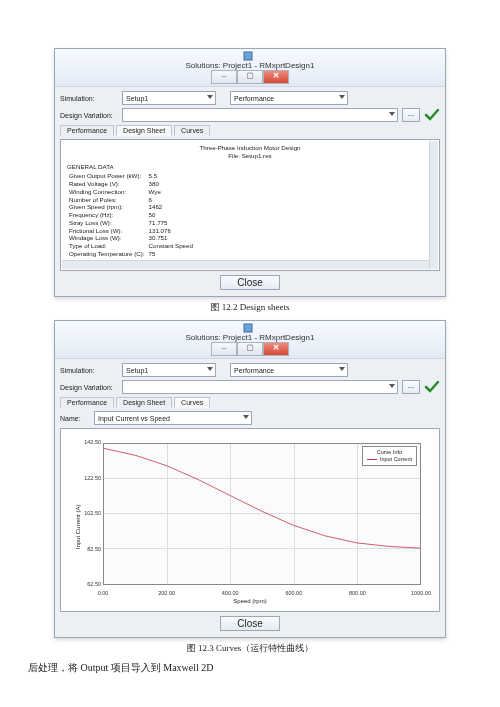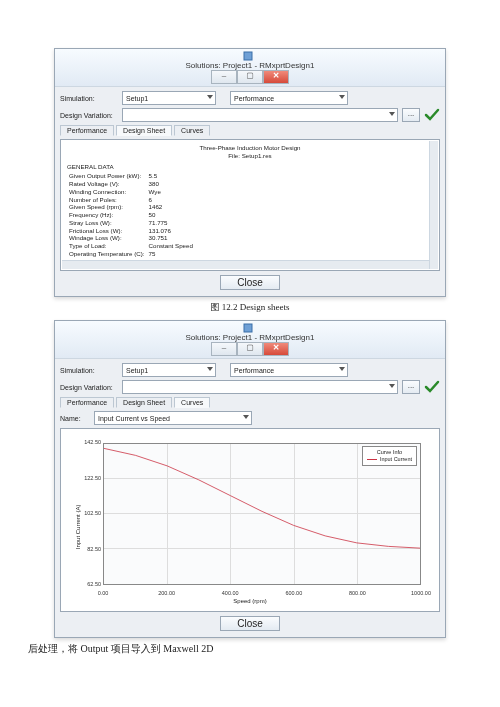--- a/index.html
+++ b/index.html
@@ -396,16 +396,17 @@
           </div>
         </div>
       </div>
 
       <div class="close-btn-row">
         <span class="close-btn">Close</span>
       </div>
     </div>
   </div>
 
+  <div class="caption">图 12.3  Curves（运行特性曲线）</div>
 
   <div class="bodytext">后处理，将 Output 项目导入到 Maxwell 2D</div>
 
 </div>
 
 </body></html>

